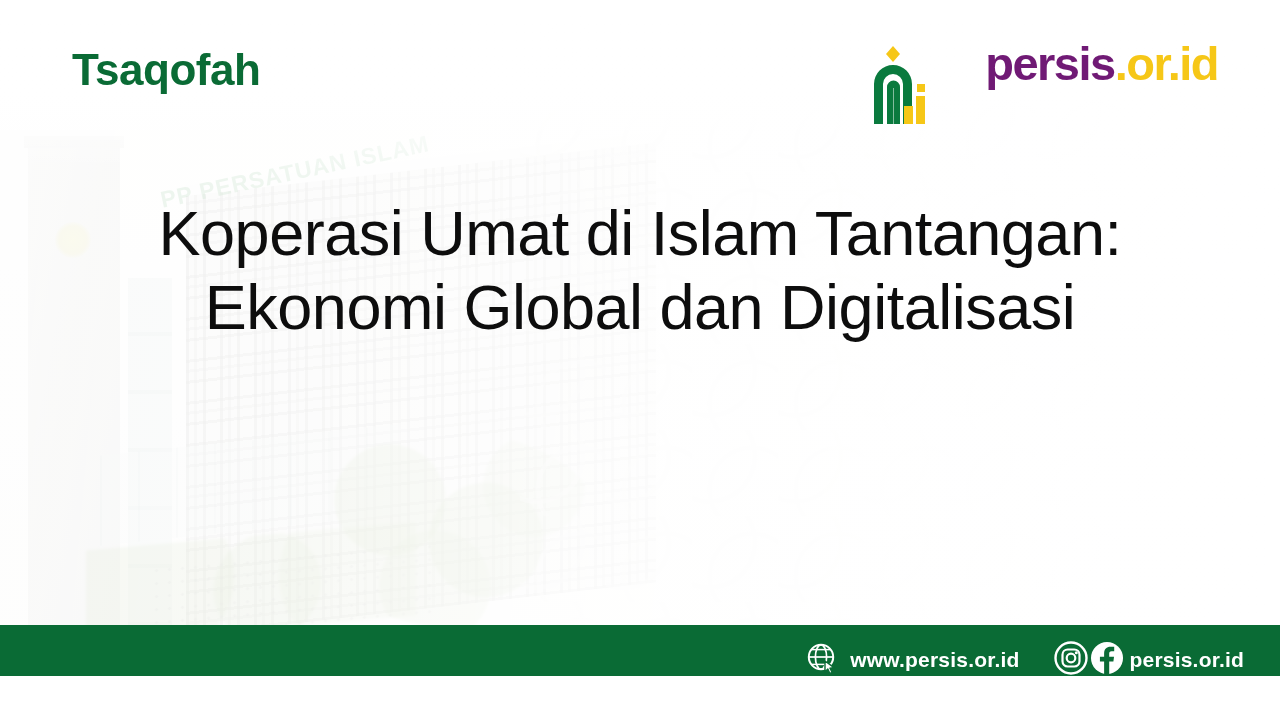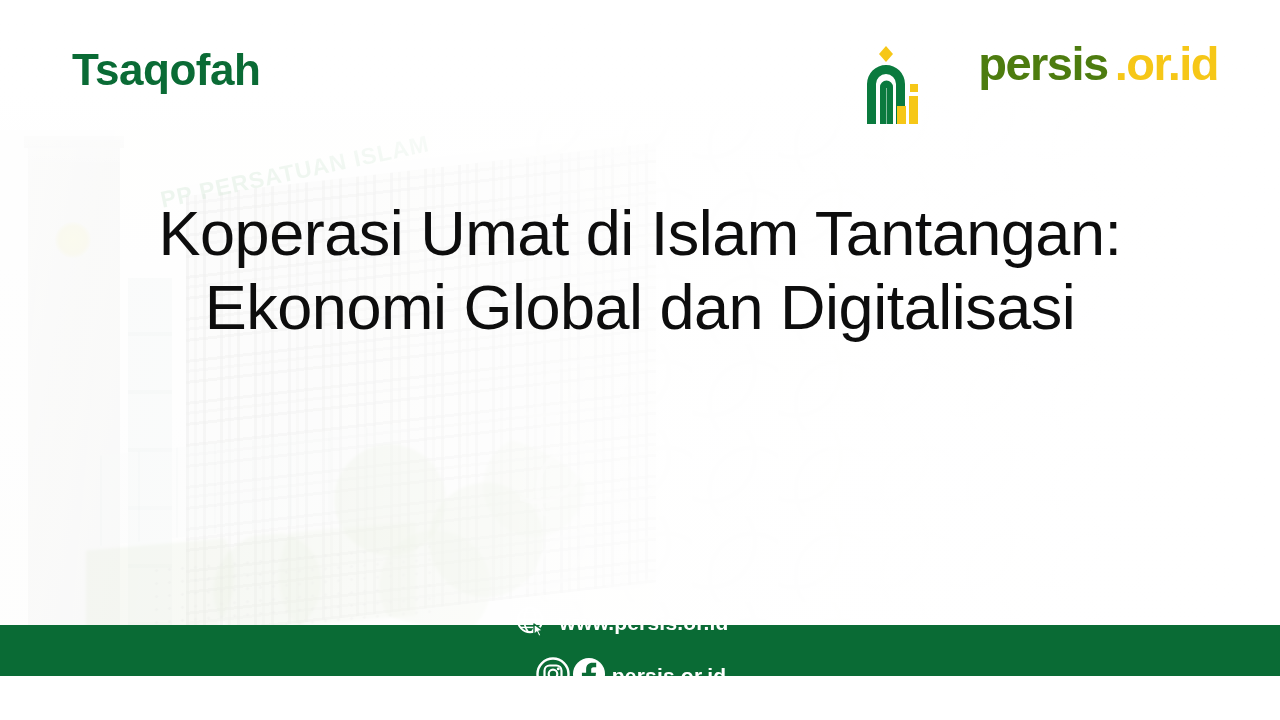--- a/index.html
+++ b/index.html
@@ -247,22 +247,22 @@
     align-items: flex-start;
     line-height: 1;
   }
   .brand-wordmark {
     font-size: 47px;
     font-weight: bold;
     letter-spacing: -1.5px;
     line-height: .92;
     white-space: nowrap;
   }
-  .brand-wordmark .w-green { color: #4d7c0f; margin-left: 41px; }
-  .brand-wordmark .w-gold  { color: #f6c717; margin-left: 7px; }
+  .brand-wordmark .w-green { color: #701a75; margin-left: 41px; }
+  .brand-wordmark .w-gold  { color: #f6c717; }
   .brand-tagline {
     margin-top: 3px;
     font-size: 22px;
     color: #0a7a3e;
     letter-spacing: .2px;
     white-space: nowrap;
   }
 
   
   .title {
@@ -285,21 +285,20 @@
     top: 625px;
     width: 1280px;
     height: 70px;
     background: #0a6b35;
     display: flex;
     align-items: center;
     justify-content: flex-end;
     gap: 16px;
     padding-right: 36px;
     box-sizing: border-box;
-    flex-direction: column;
   }
   .footer-group {
     display: flex;
     align-items: center;
     gap: 12px;
   }
   .footer-group.social-group { gap: 6px; margin-left: 18px; }
   .footer-text {
     color: #ffffff;
     font-size: 21px;

